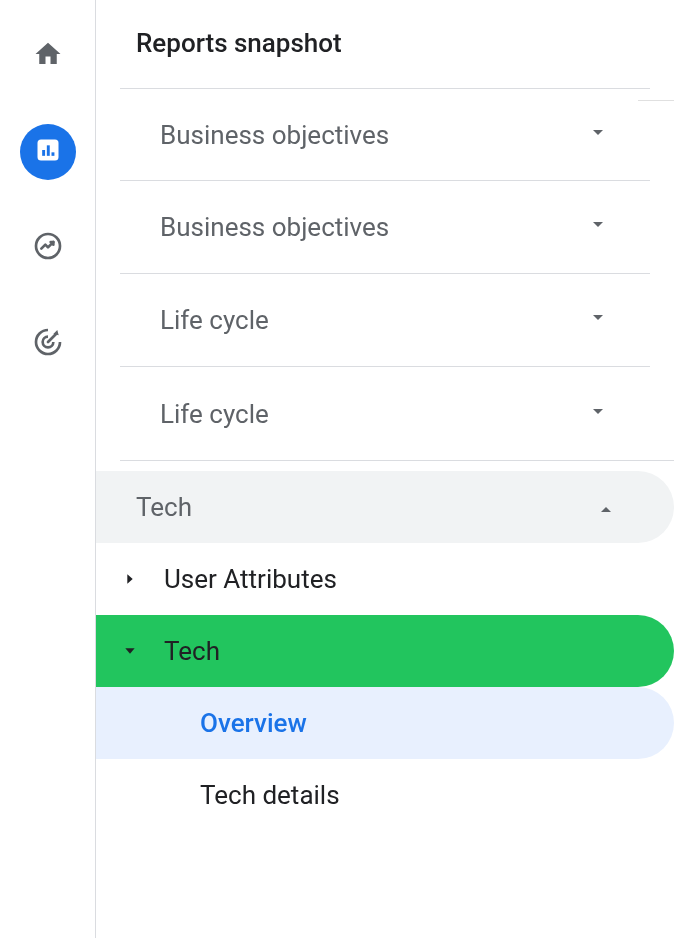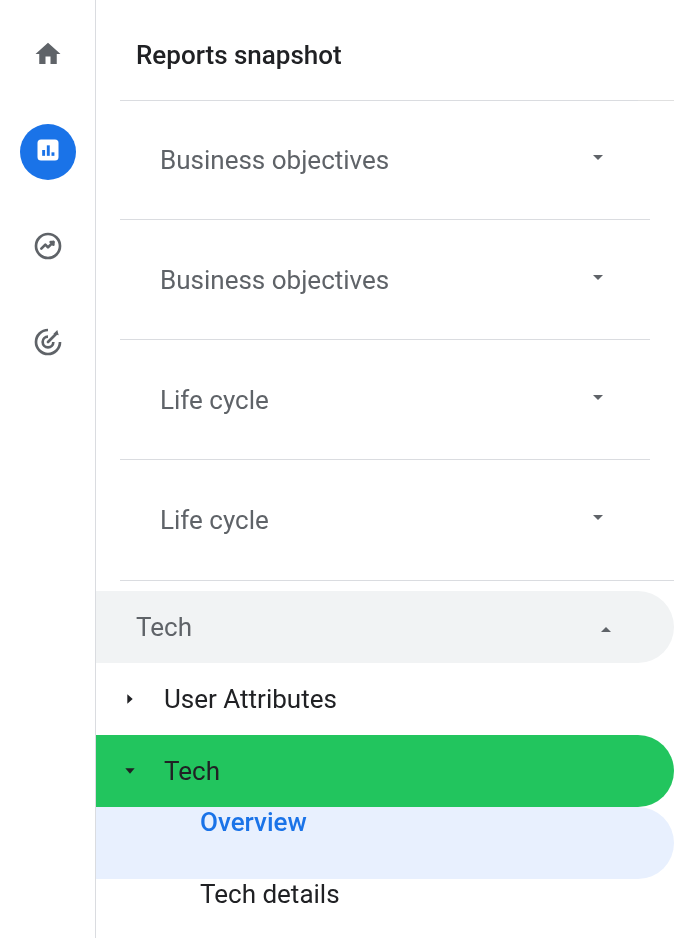--- a/index.html
+++ b/index.html
@@ -32,40 +32,40 @@
     display: flex;
     align-items: center;
     justify-content: center;
     cursor: pointer;
   }
   .rail-item.active {
     background: #1a73e8;
   }
   .panel {
     flex: 1;
-    padding-top: 20px;
+    padding-top: 8px;
     position: relative;
   }
   .top-link {
     font-size: 26px;
     font-weight: 500;
     color: #202124;
     padding: 20px 40px;
     cursor: pointer;
   }
   .divider {
     border-top: 1px solid #dadce0;
     margin: 0 24px 0 24px;
   }
   .section {
     display: flex;
     align-items: center;
     justify-content: space-between;
     padding: 0 40px;
-    height: 120px;
+    height: 93px;
     font-size: 26px;
     color: #5f6368;
     cursor: pointer;
     border-bottom: 1px solid #dadce0;
     margin: 0 24px 0 0;
     margin-left: 24px;
   }
   .section.first { border-top: 1px solid #dadce0; }
   .section.expanded {
     background: #f1f3f4;
@@ -92,20 +92,21 @@
     width: 20px;
     display:flex;
     justify-content:center;
   }
   .sub.expanded-sub {
     background: #22c55e;
     border-radius: 0 40px 40px 0;
   }
   .leaf {
     display: flex;
+    align-items: center;
     padding-left: 104px;
     height: 72px;
     font-size: 26px;
     color: #202124;
     cursor: pointer;
   }
   .leaf.selected {
     background: #e8f0fe;
     color: #1a73e8;
     border-radius: 0 40px 40px 0;

